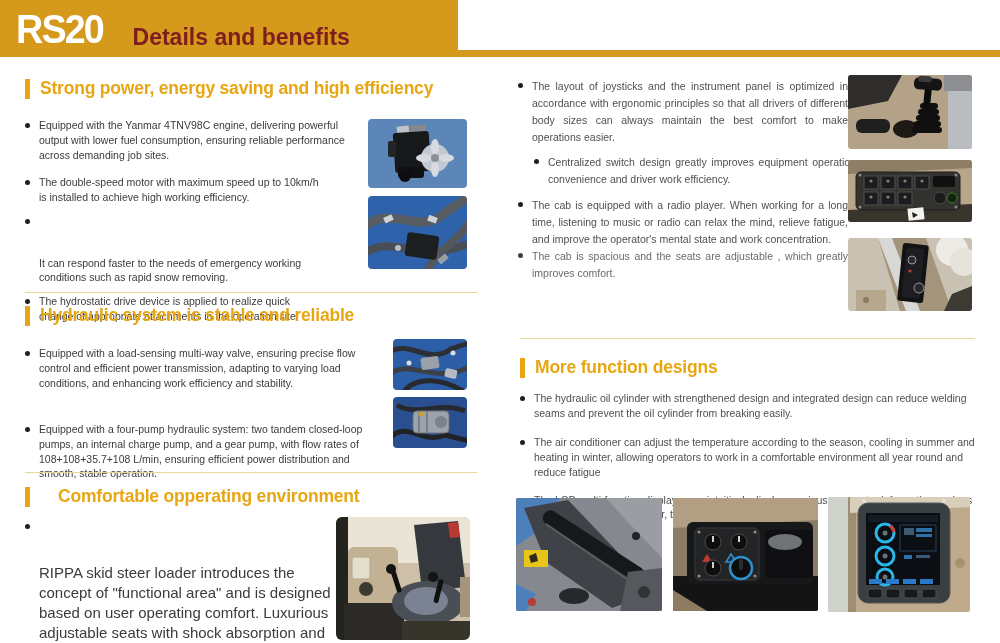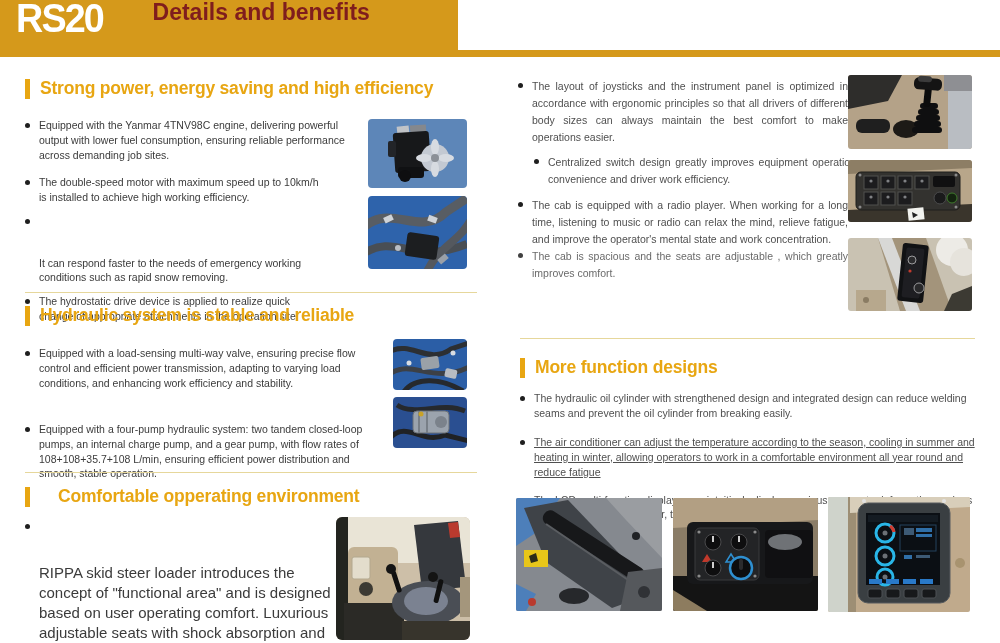--- a/index.html
+++ b/index.html
@@ -2,21 +2,21 @@
 <html><head>
 <meta charset="utf-8">
 <style>
   html,body{margin:0;padding:0;background:#fff;}
   .page{position:relative;width:1000px;height:643px;background:#ffffff;overflow:hidden;
         font-family:"Liberation Sans",sans-serif;color:#3b3b3b;}
 
   
   .banner-strip{position:absolute;left:0;top:50px;width:1000px;height:7px;background:#d5991b;}
   .banner{position:absolute;left:0;top:0;width:458px;height:55px;background:#d5991b;
-          display:flex;padding:0 0 6px 16px;box-sizing:border-box;gap:20px;}
+          display:flex;align-items:flex-end;padding:0 0 6px 16px;box-sizing:border-box;}
   .banner .model{font-size:41px;font-weight:bold;color:#fff;letter-spacing:-2px;line-height:0.92;
                  transform:scaleX(.92);transform-origin:left bottom;}
   .banner .title{font-size:23px;font-weight:bold;color:#7f1d1d;margin-left:22px;line-height:1.05;}
 
   
   .sec-head{position:absolute;display:flex;align-items:center;gap:10px;}
   .sec-head .bar{width:5px;height:20px;background:#e8a612;}
   .sec-head .txt{font-size:17.5px;font-weight:bold;color:#e8a612;letter-spacing:-0.2px;}
   .divider{position:absolute;height:1px;background:#e6d79b;}
   .bullet{display:flex;gap:9px;}
@@ -277,21 +277,21 @@
     <span class="bar"></span>
     <span class="txt">More function designs</span>
   </div>
   <div class="abs" style="left:520px;top:391px;width:456px;">
     <div class="bullet" style="margin-bottom:14px;">
       <span class="dot"></span>
       <span class="btxt" style="color:#4f4f4f;">The hydraulic oil cylinder with strengthened design and integrated design can reduce welding seams and prevent the oil cylinder from breaking easily.</span>
     </div>
     <div class="bullet" style="margin-bottom:13px;">
       <span class="dot"></span>
-      <span class="btxt" style="color:#4f4f4f;text-decoration:underline;">The air conditioner can adjust the temperature according to the season, cooling in summer and heating in winter, allowing operators to work in a comfortable environment all year round and reduce fatigue</span>
+      <span class="btxt" style="color:#4f4f4f;">The air conditioner can adjust the temperature according to the season, cooling in summer and heating in winter, allowing operators to work in a comfortable environment all year round and reduce fatigue</span>
     </div>
     <div class="bullet">
       <span class="dot"></span>
       <span class="btxt" style="color:#4f4f4f;">The LCD multi-function display more intuitively displays various parameter information such as machine fuel volume, power, temperature, time, speed, etc.</span>
     </div>
   </div>
 
   <div class="photo" style="left:516px;top:498px;width:146px;height:113px;border-radius:2px;">
     <svg viewBox="0 0 146 113">
       <rect width="146" height="113" fill="#85898f"></rect>

